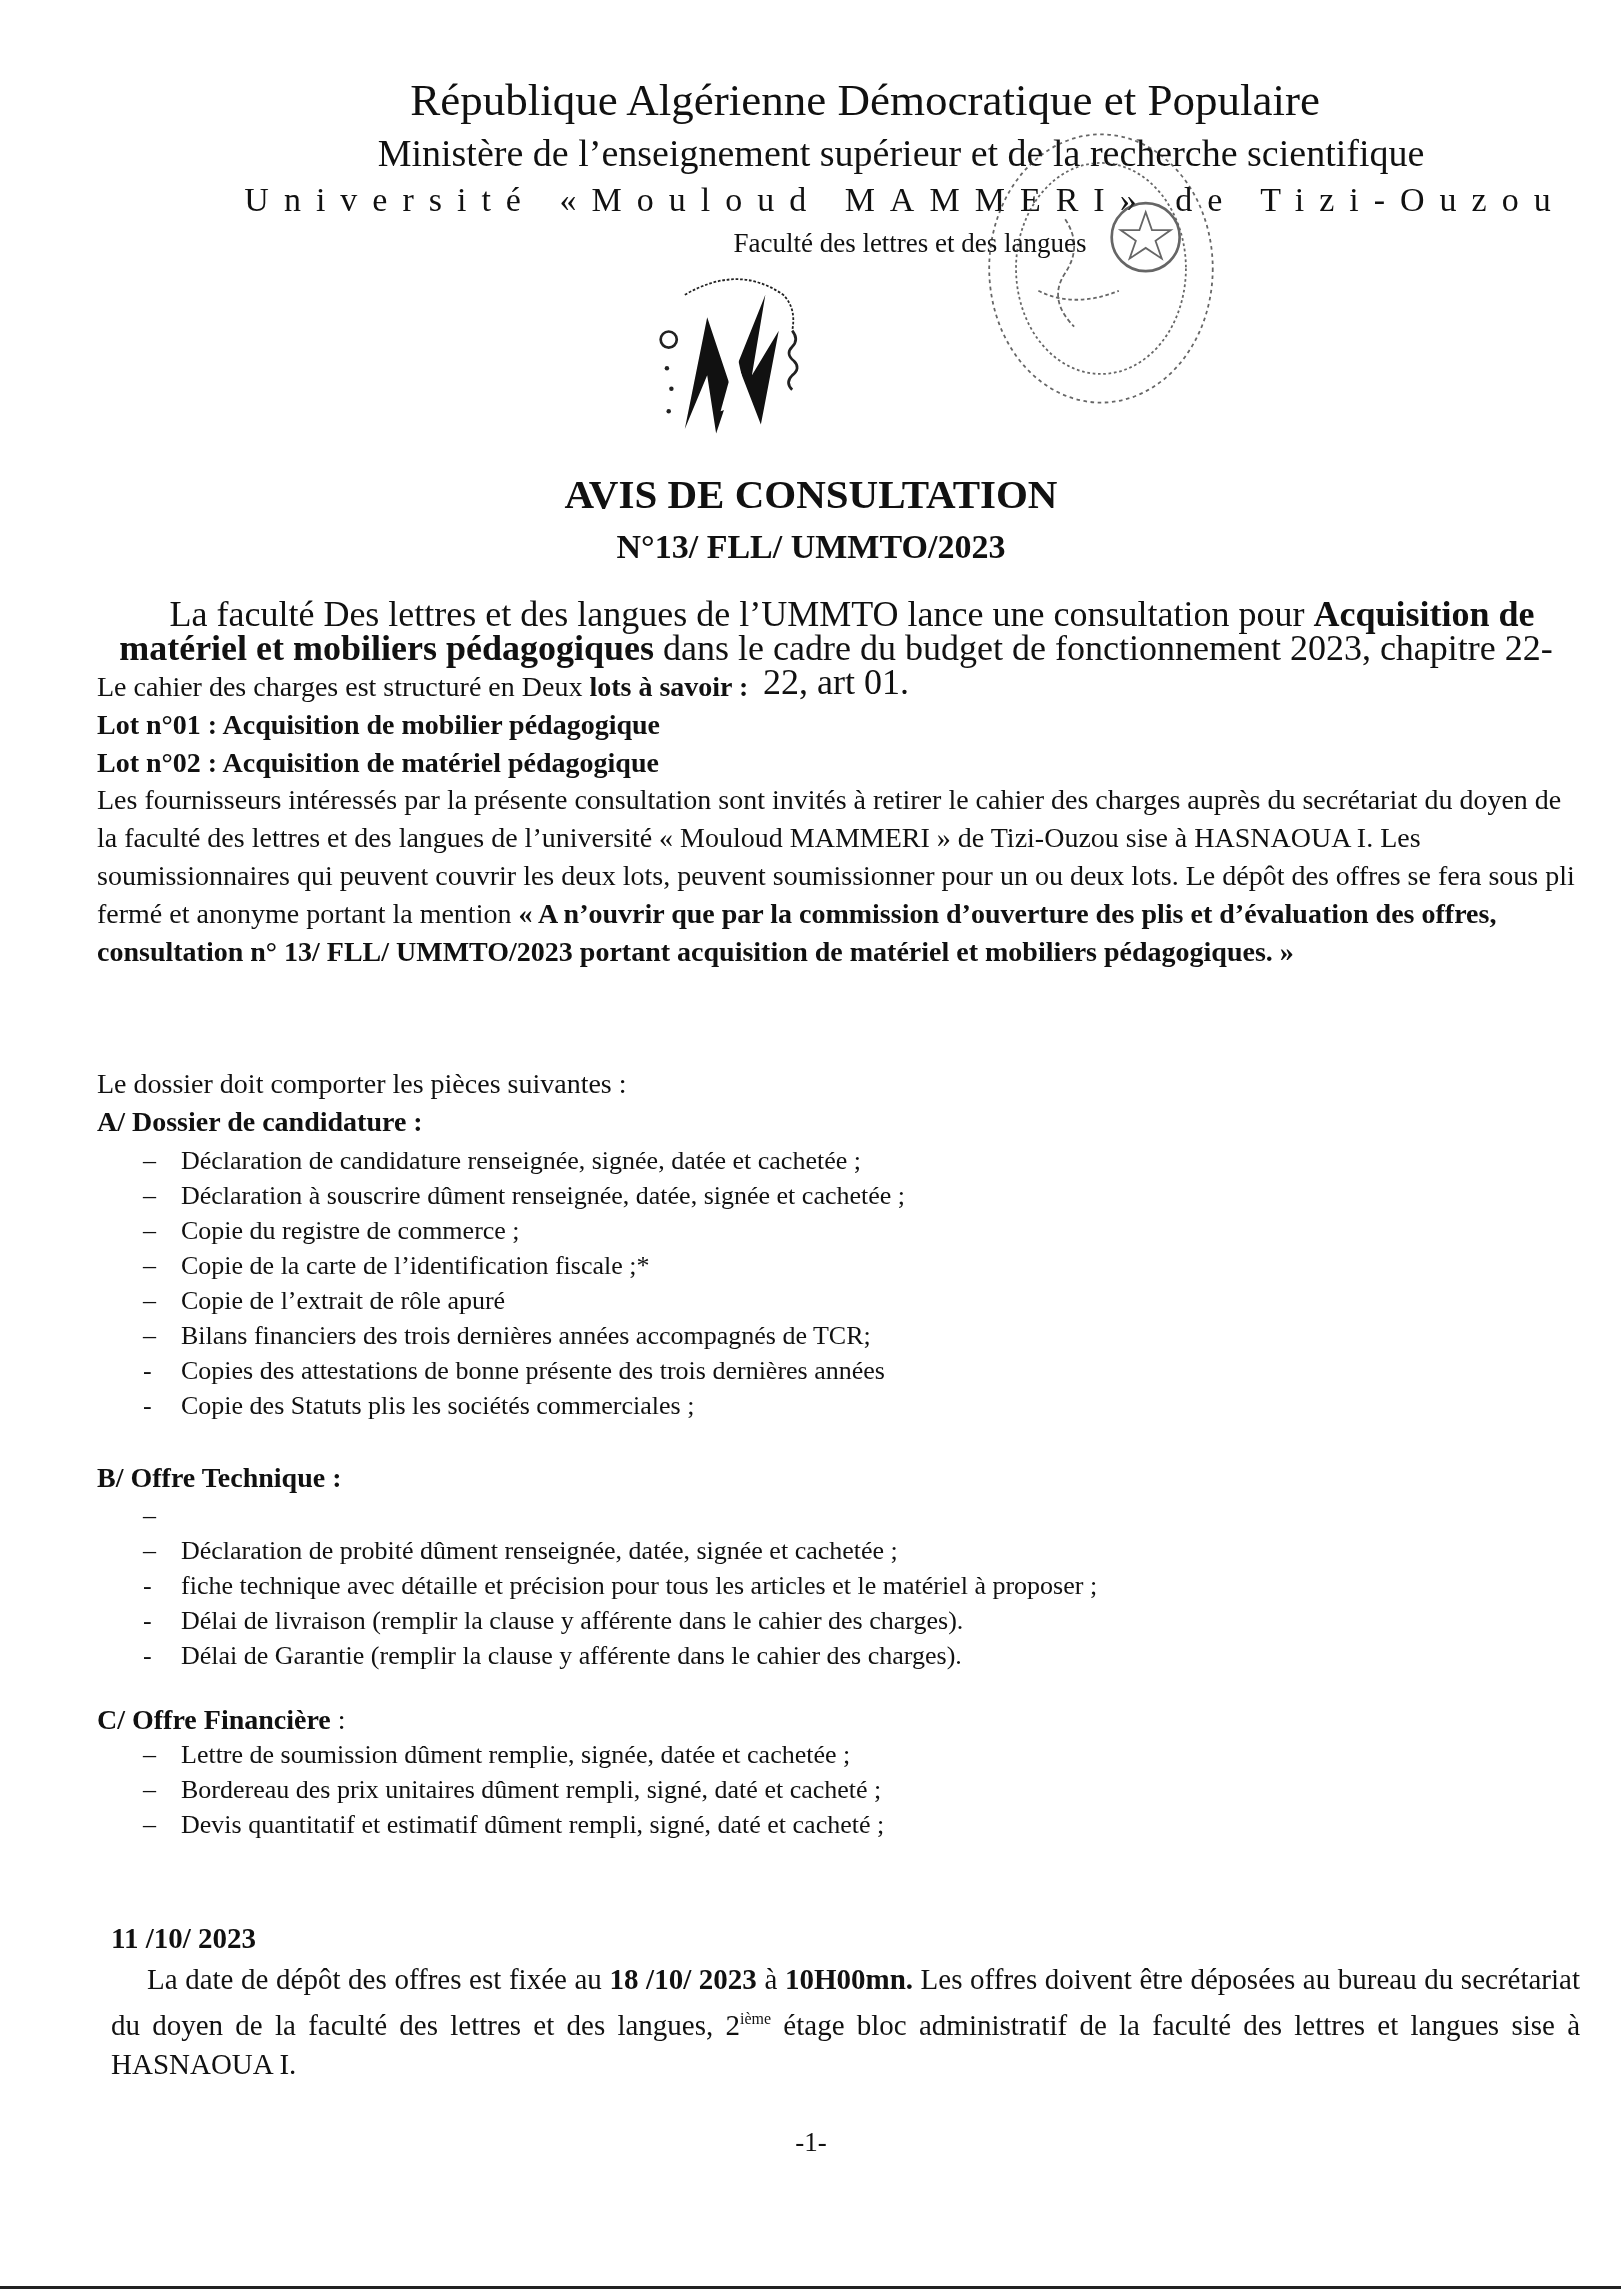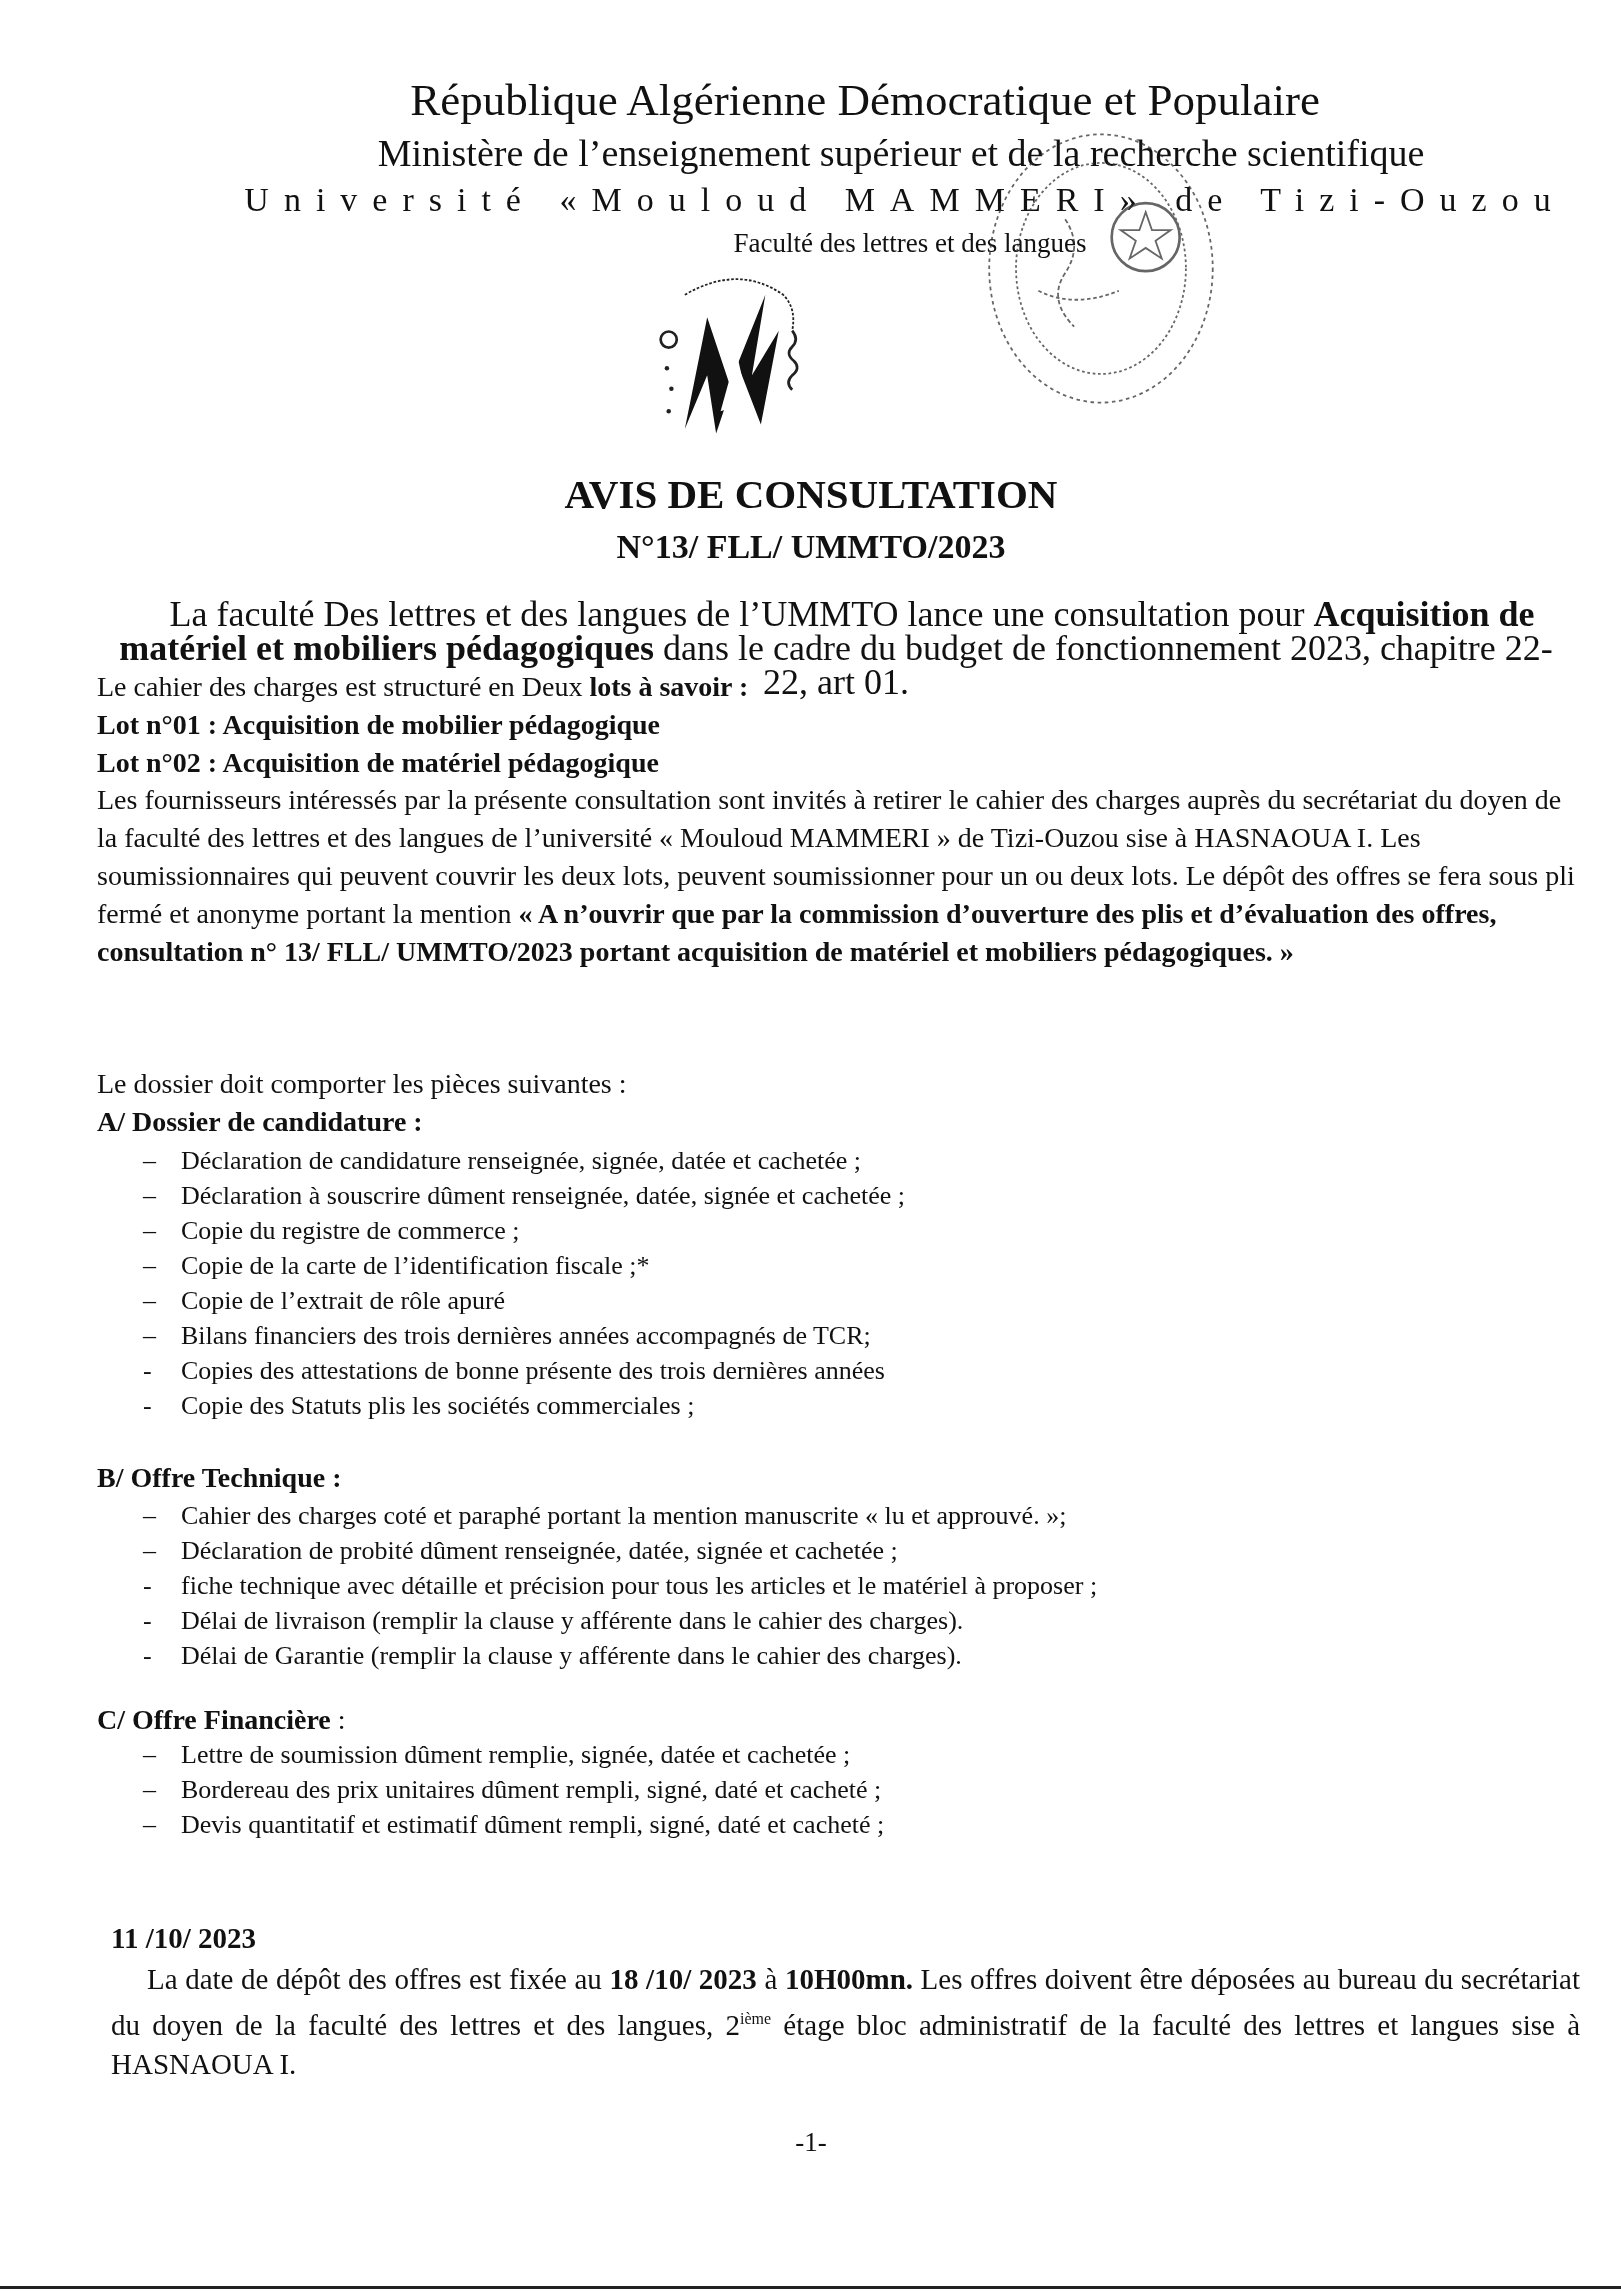--- a/index.html
+++ b/index.html
@@ -91,21 +91,21 @@
     <li><span class="dash">–</span><span>Copie du registre de commerce ;</span></li>
     <li><span class="dash">–</span><span>Copie de la carte de l’identification fiscale ;*</span></li>
     <li><span class="dash">–</span><span>Copie de l’extrait de rôle apuré</span></li>
     <li><span class="dash">–</span><span>Bilans financiers des trois dernières années accompagnés de TCR;</span></li>
     <li><span class="dash">-</span><span>Copies des attestations de bonne présente des trois dernières années</span></li>
     <li><span class="dash">-</span><span>Copie des Statuts plis les sociétés commerciales ;</span></li>
   </ul>
 
   <div class="line" style="top:1449px; font-weight:bold">B/ Offre Technique :</div>
   <ul class="list" style="top:1485px">
-    <li><span class="dash">–</span><span>Cahier des charges coté et paraphé portant la mention manuscrite « lu et approuvé. »;</span></li>
+    <li><span class="dash">–</span></li>
     <li><span class="dash">–</span><span>Déclaration de probité dûment renseignée, datée, signée et cachetée ;</span></li>
     <li><span class="dash">-</span><span>fiche technique avec détaille et précision pour tous les articles et le matériel à proposer ;</span></li>
     <li><span class="dash">-</span><span>Délai de livraison (remplir la clause y afférente dans le cahier des charges).</span></li>
     <li><span class="dash">-</span><span>Délai de Garantie (remplir la clause y afférente dans le cahier des charges).</span></li>
   </ul>
 
   <div class="line" style="top:1691px">
     <b>C/ Offre Financière</b><span> :</span>
   </div>
   <ul class="list" style="top:1724px">

